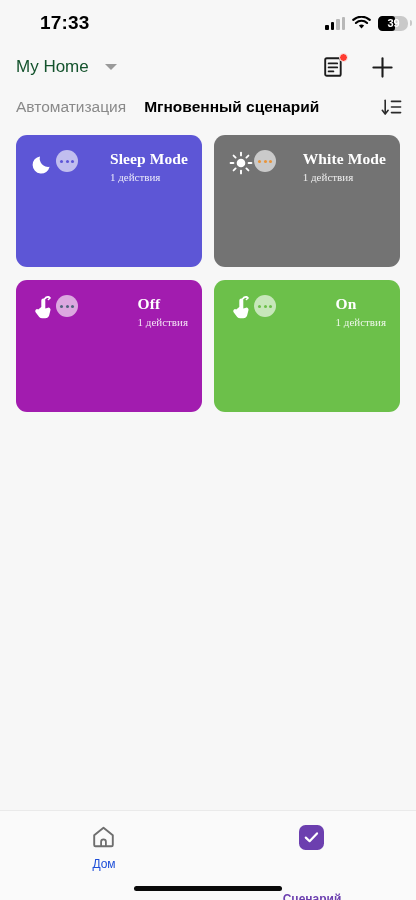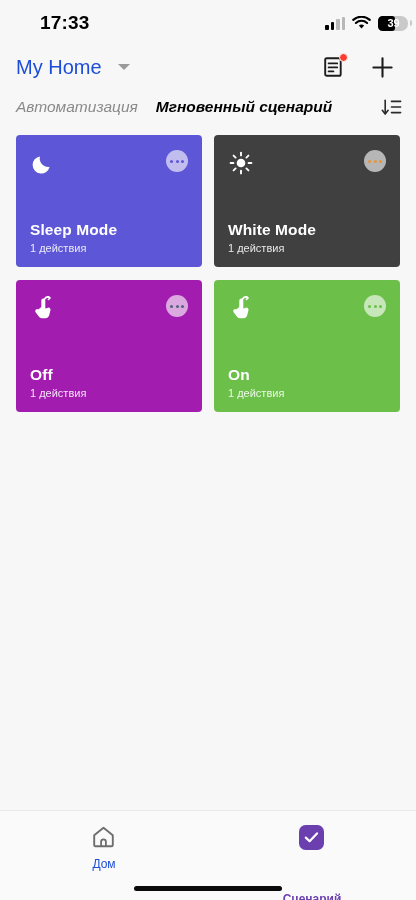--- a/index.html
+++ b/index.html
@@ -59,21 +59,21 @@
     padding-left:1px;
   }
 
   
   .header {
     flex:0 0 42px; height:42px;
     display:flex; align-items:center; justify-content:space-between;
     padding:0 22px 0 16px;
   }
   .home-select { display:flex; align-items:center; gap:16px; cursor:pointer; }
-  .home-name { font-size:20px; color:#1d4ed8; }
+  .home-name { font-size:17px; color:#14532d; }
   .caret {
     width:0; height:0;
     border-left:6px solid transparent;
     border-right:6px solid transparent;
     border-top:6px solid #9A9A9A;
   }
   .header-actions { display:flex; align-items:center; gap:26px; }
   .icon-btn { position:relative; cursor:pointer; display:flex; align-items:center; justify-content:center; }
   .dot-badge {
     position:absolute; top:-3px; right:-3px;
@@ -82,42 +82,43 @@
     border:1.5px solid #F7F7F7;
   }
 
   
   .tabs {
     flex:0 0 38px; height:38px;
     display:flex; align-items:center;
     padding:0 14px 0 16px;
     gap:18px;
   }
-  .tab { font-size:15.5px; cursor:pointer; white-space:nowrap;font-style:italic; }
+  .tab { font-size:15.5px; cursor:pointer; white-space:nowrap; }
   .tab.inactive { color:#8A8A8A; }
   .tab.active { color:#000; font-weight:bold; }
   .sort-btn { margin-left:auto; cursor:pointer; display:flex; }
 
   
   .grid {
     padding:9px 16px 0 16px;
     display:grid;
     grid-template-columns:1fr 1fr;
     gap:13px 12px;
     align-content:start;
     flex:1 1 auto;
   }
   .card {
     position:relative;
     height:132px;
-    border-radius:4px;
+    border-radius:11px;
     padding:15px 14px 13px 14px;
-    display:flex; flex-direction:column; justify-content:space-between;
+    display:flex; justify-content:space-between;
     cursor:pointer;
     overflow:hidden;
+    font-family:Liberation Serif, serif;
   }
   .card-top { display:flex; align-items:flex-start; justify-content:space-between; }
   .card-icon { width:26px; height:26px; display:flex; align-items:center; justify-content:center; }
   .more-btn {
     width:22px; height:22px; border-radius:50%;
     background:rgba(255,255,255,0.62);
     display:flex; align-items:center; justify-content:center;
     gap:2.5px;
     cursor:pointer;
     flex:0 0 22px;
@@ -239,21 +240,21 @@
             <span style="background:#5D56D6"></span>
             <span style="background:#5D56D6"></span>
         </span>
       </div>
       <div class="card-bottom">
         <div class="card-title">Sleep Mode</div>
         <div class="card-sub">1 действия</div>
       </div>
     </div>
 
-    <div class="card" style="background: #404040;">
+    <div class="card" style="background: #737373;">
       <div class="card-top">
         <span class="card-icon">
           <svg width="24" height="24" viewBox="0 0 24 24">
             <circle cx="12" cy="12" r="4.3" fill="#fff"></circle>
             <g stroke="#fff" stroke-width="1.9" stroke-linecap="round">
               <line x1="12" y1="1.6" x2="12" y2="4.4"></line>
               <line x1="12" y1="19.6" x2="12" y2="22.4"></line>
               <line x1="1.6" y1="12" x2="4.4" y2="12"></line>
               <line x1="19.6" y1="12" x2="22.4" y2="12"></line>
               <line x1="4.6" y1="4.6" x2="6.6" y2="6.6"></line>

